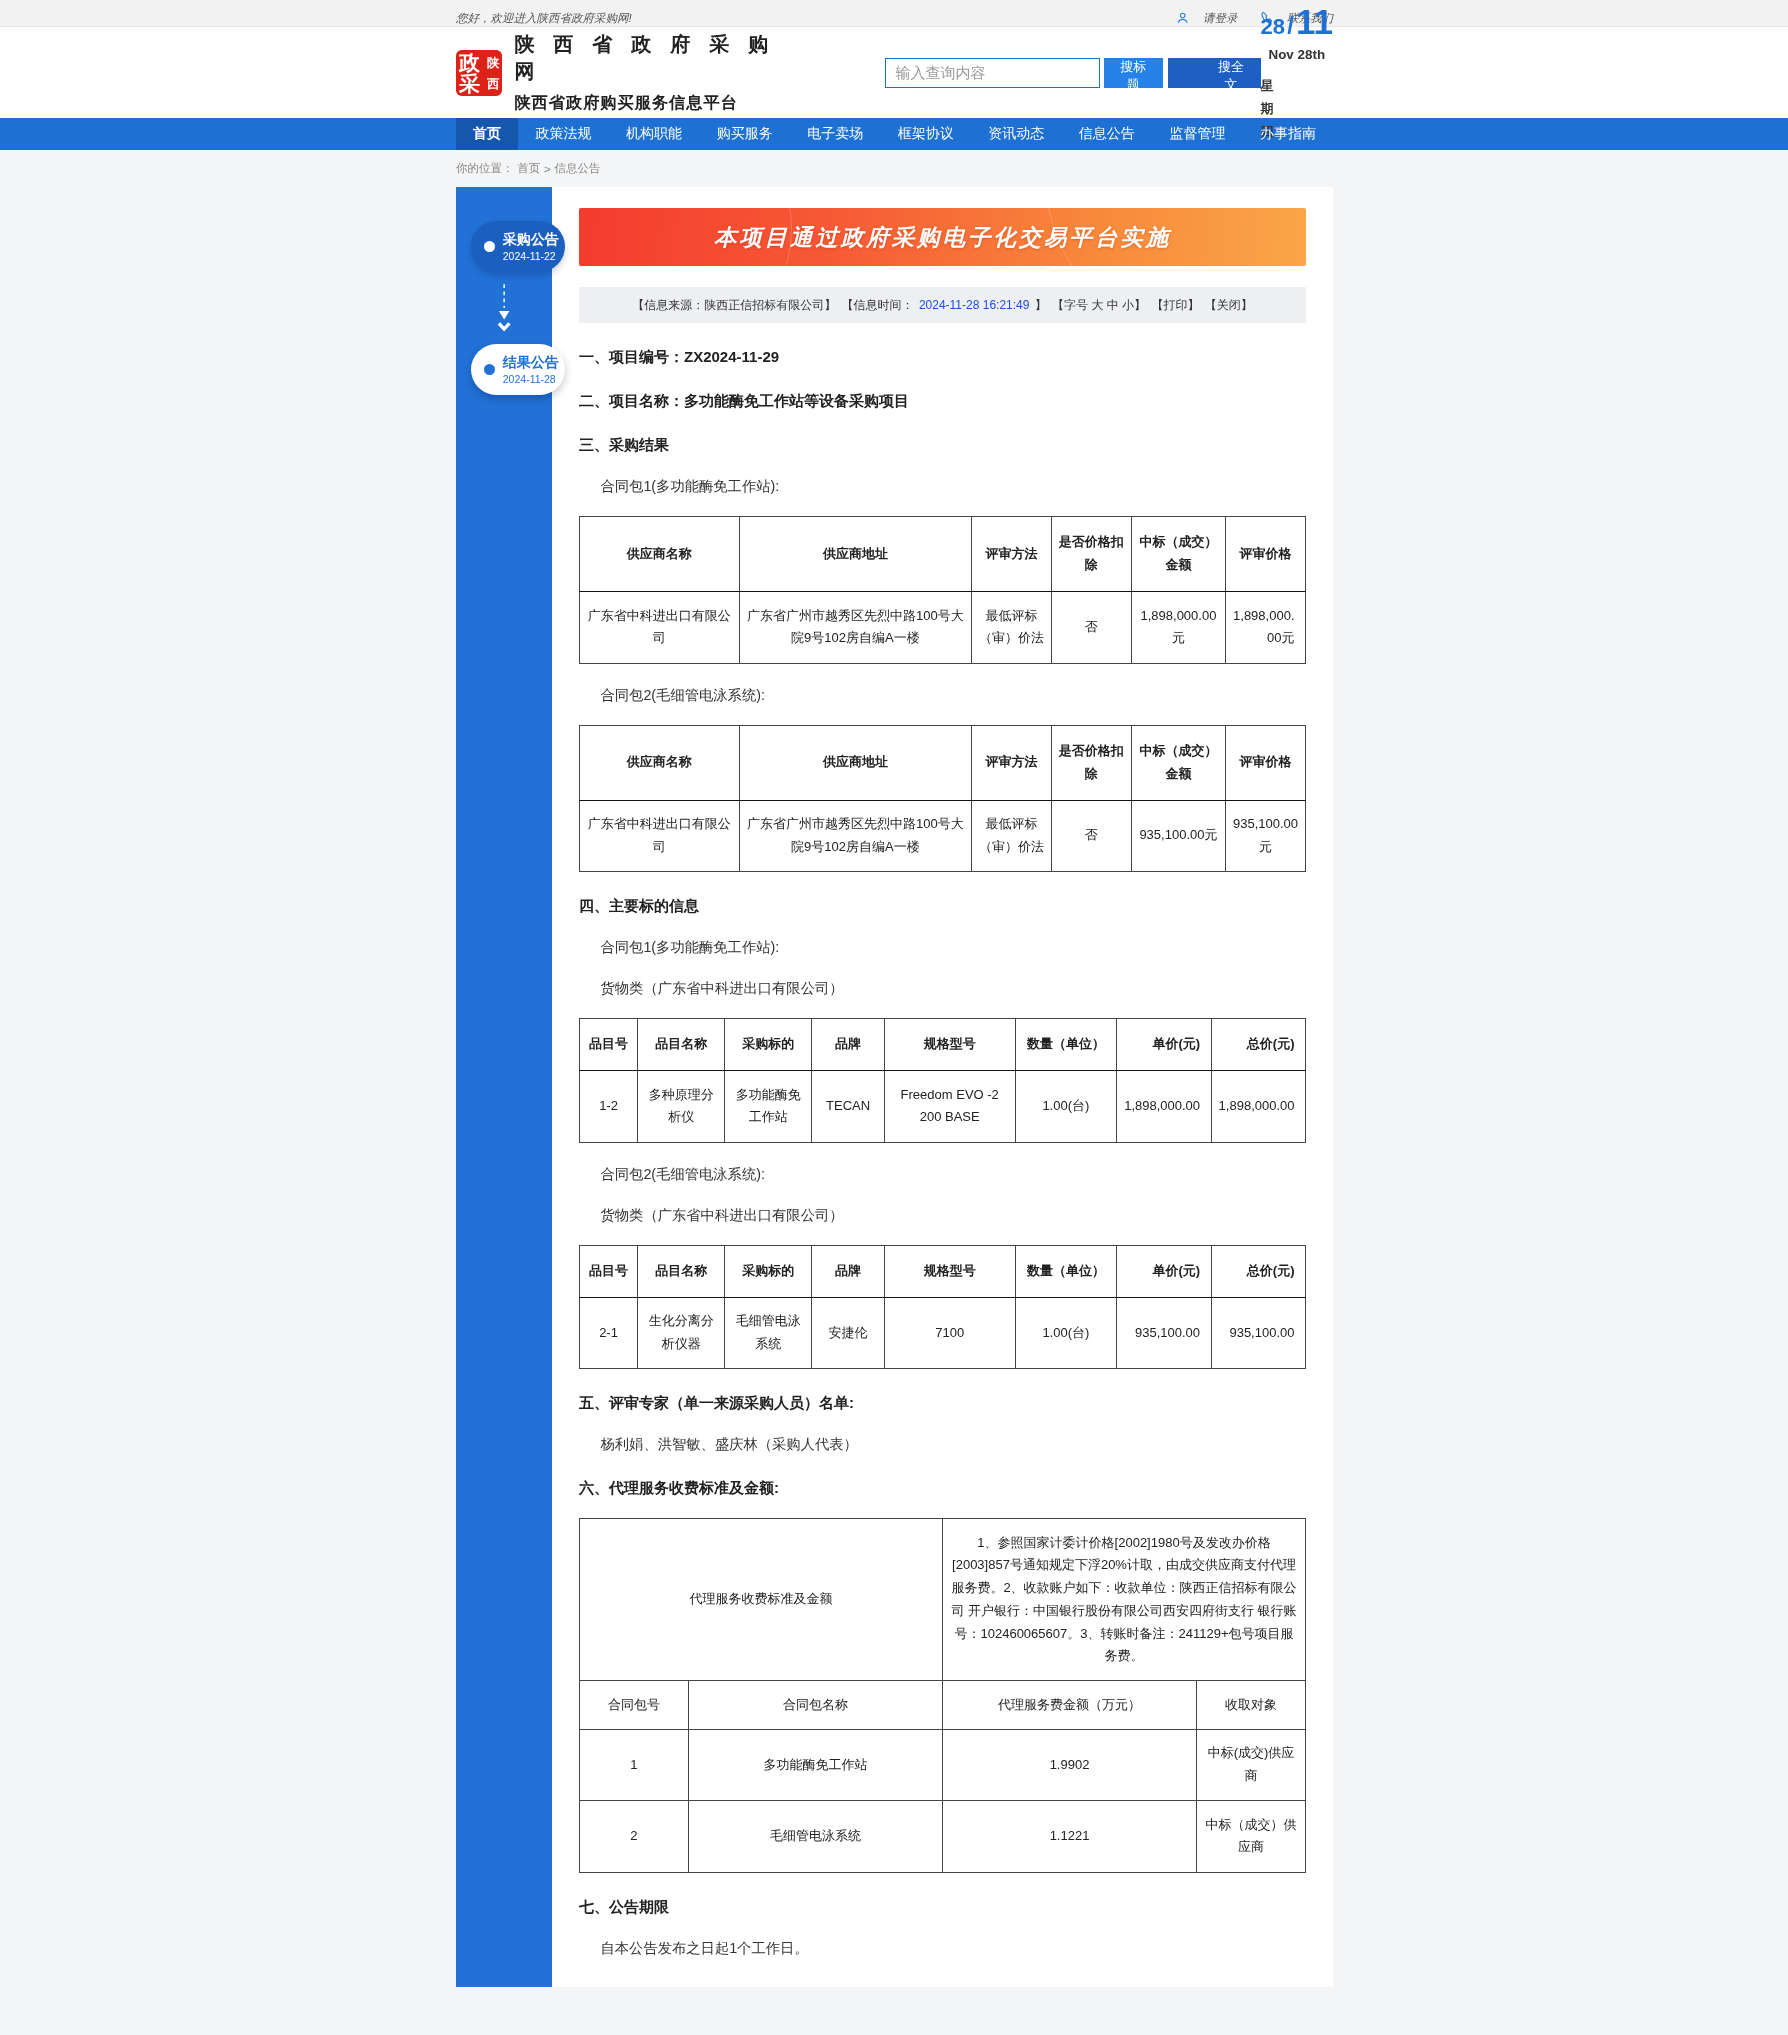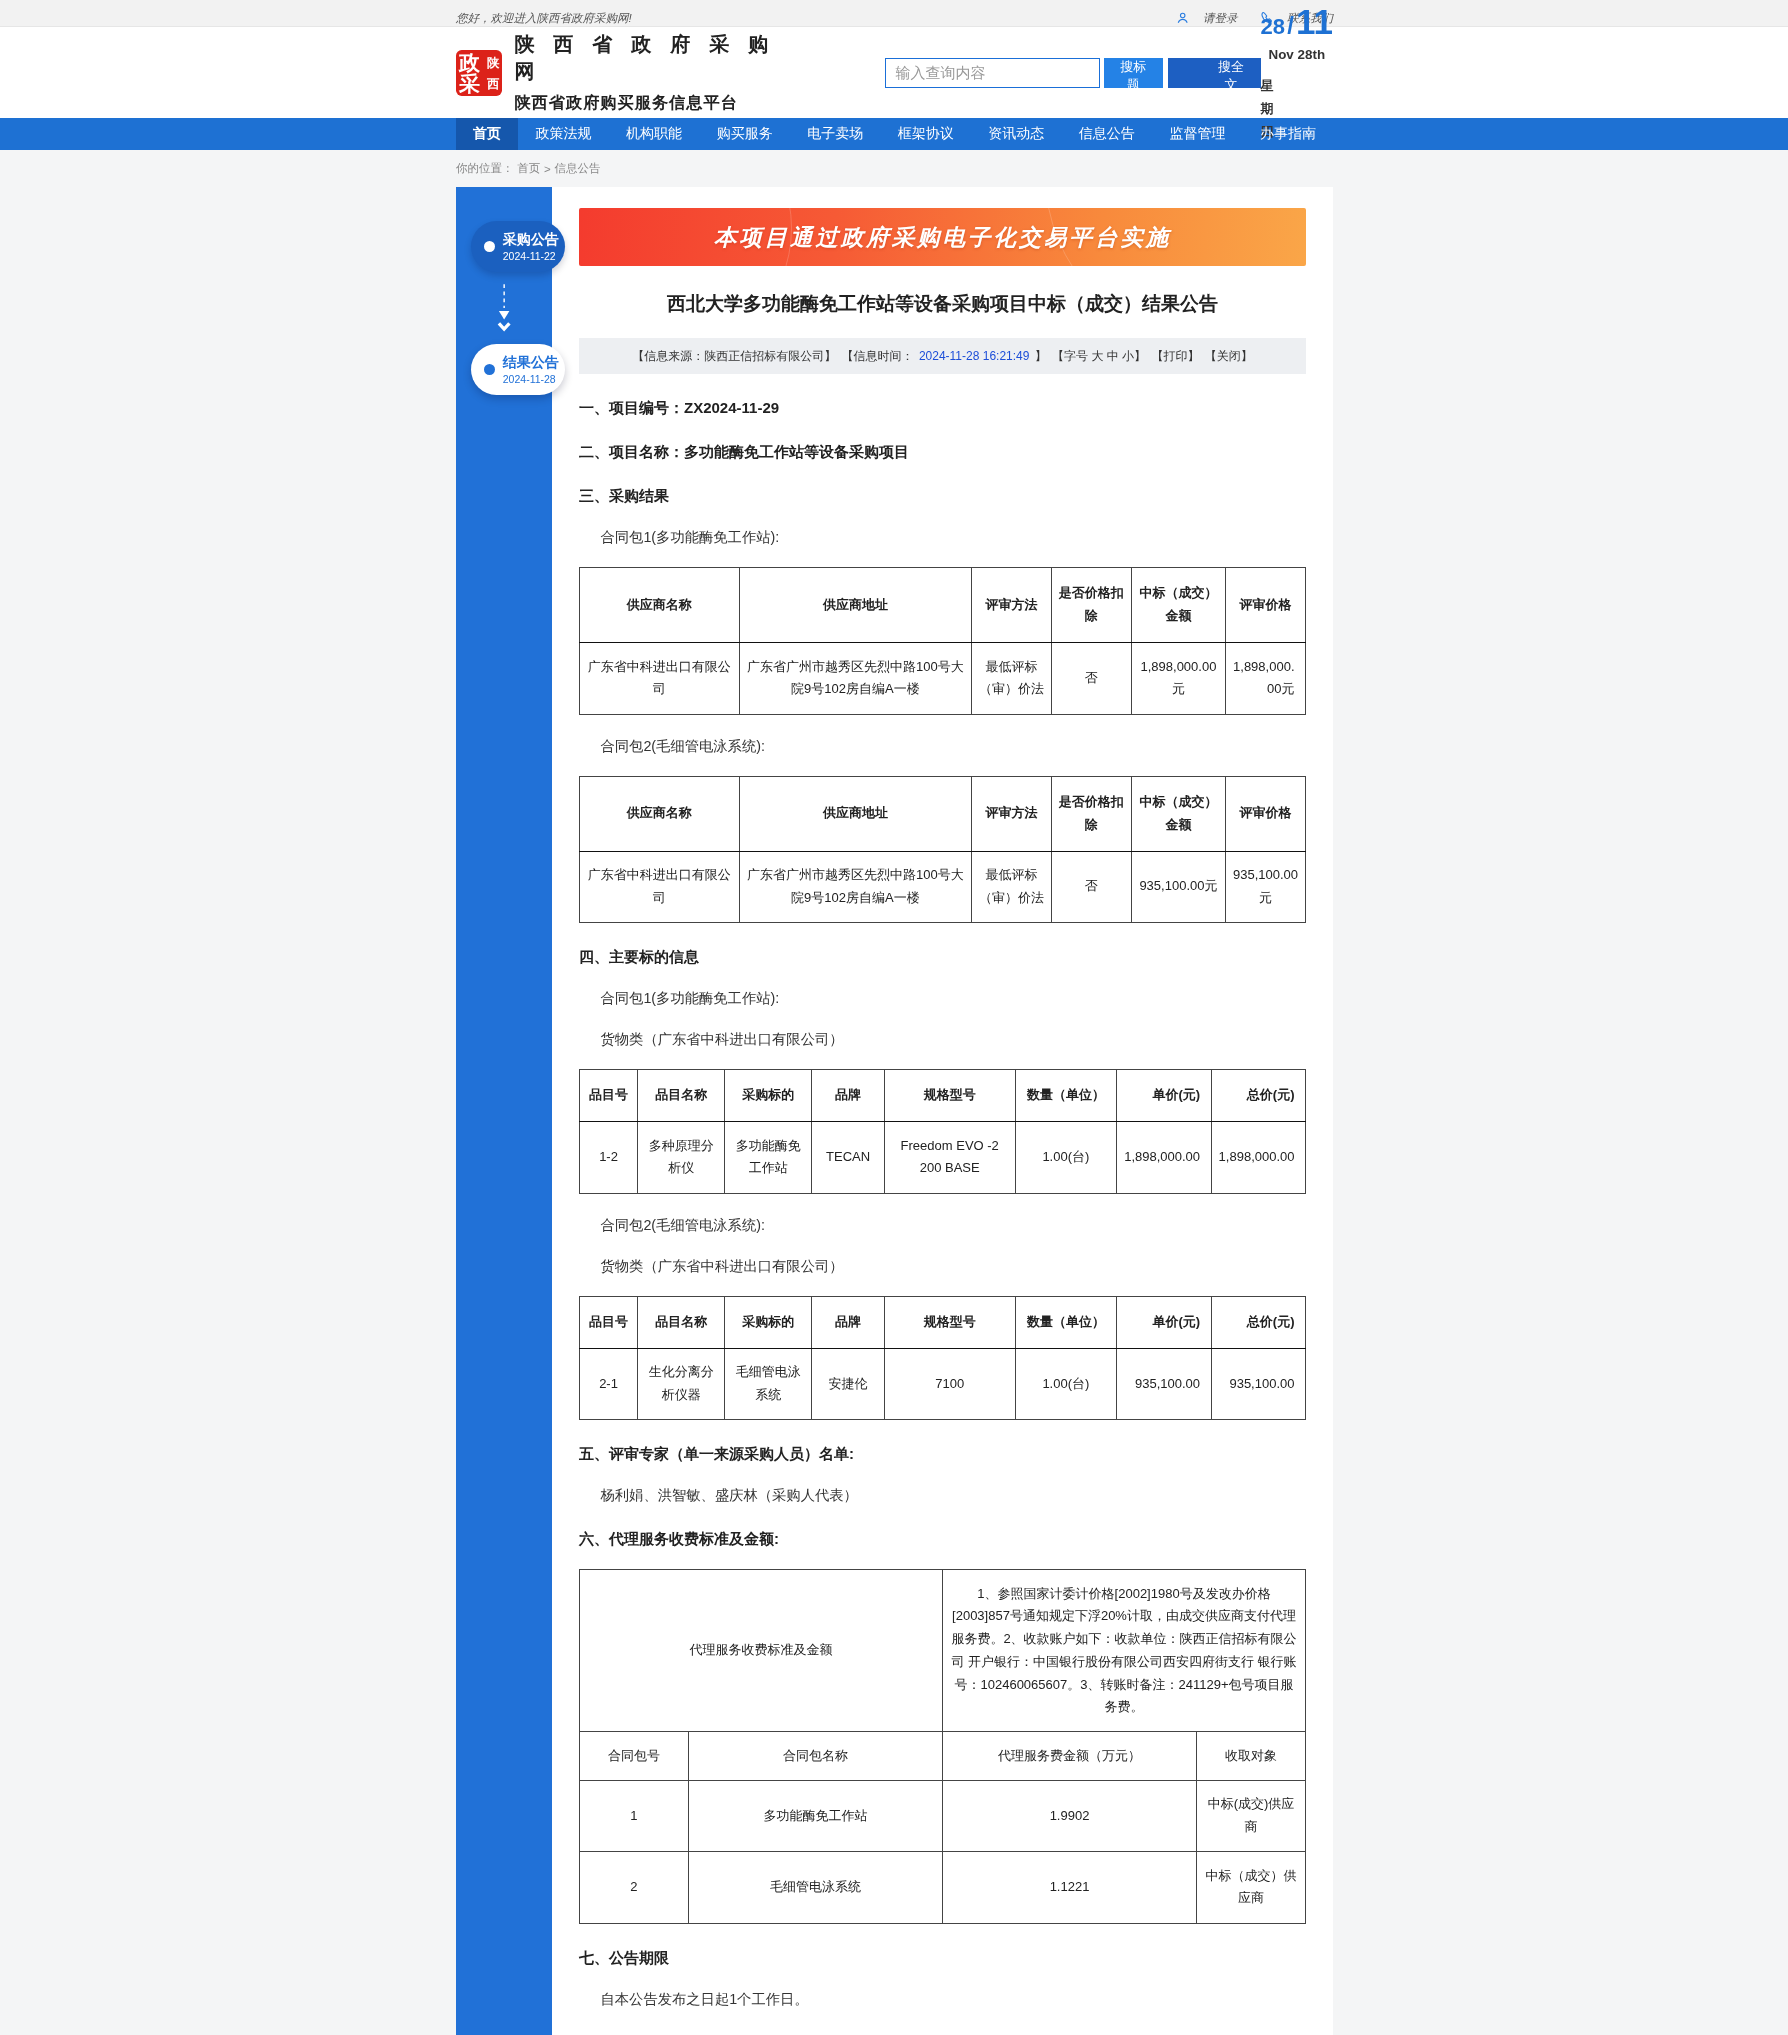--- a/index.html
+++ b/index.html
@@ -225,21 +225,20 @@
         </span>
       </div>
     </div>
 
     <div class="panel">
 
       <div class="banner">
         <div class="banner-text">本项目通过政府采购电子化交易平台实施</div>
       </div>
 
-      <h1 class="doc-title">西北大学多功能酶免工作站等设备采购项目中标（成交）结果公告</h1>
 
       <div class="meta-bar">
         <span>【信息来源：陕西正信招标有限公司】</span>
         <span>【信息时间：</span>
         <span class="meta-time">2024-11-28 16:21:49</span>
         <span>】</span>
         <span class="meta-click">【字号 大 中 小】</span>
         <span class="meta-click">【打印】</span>
         <span class="meta-click">【关闭】</span>
       </div>

